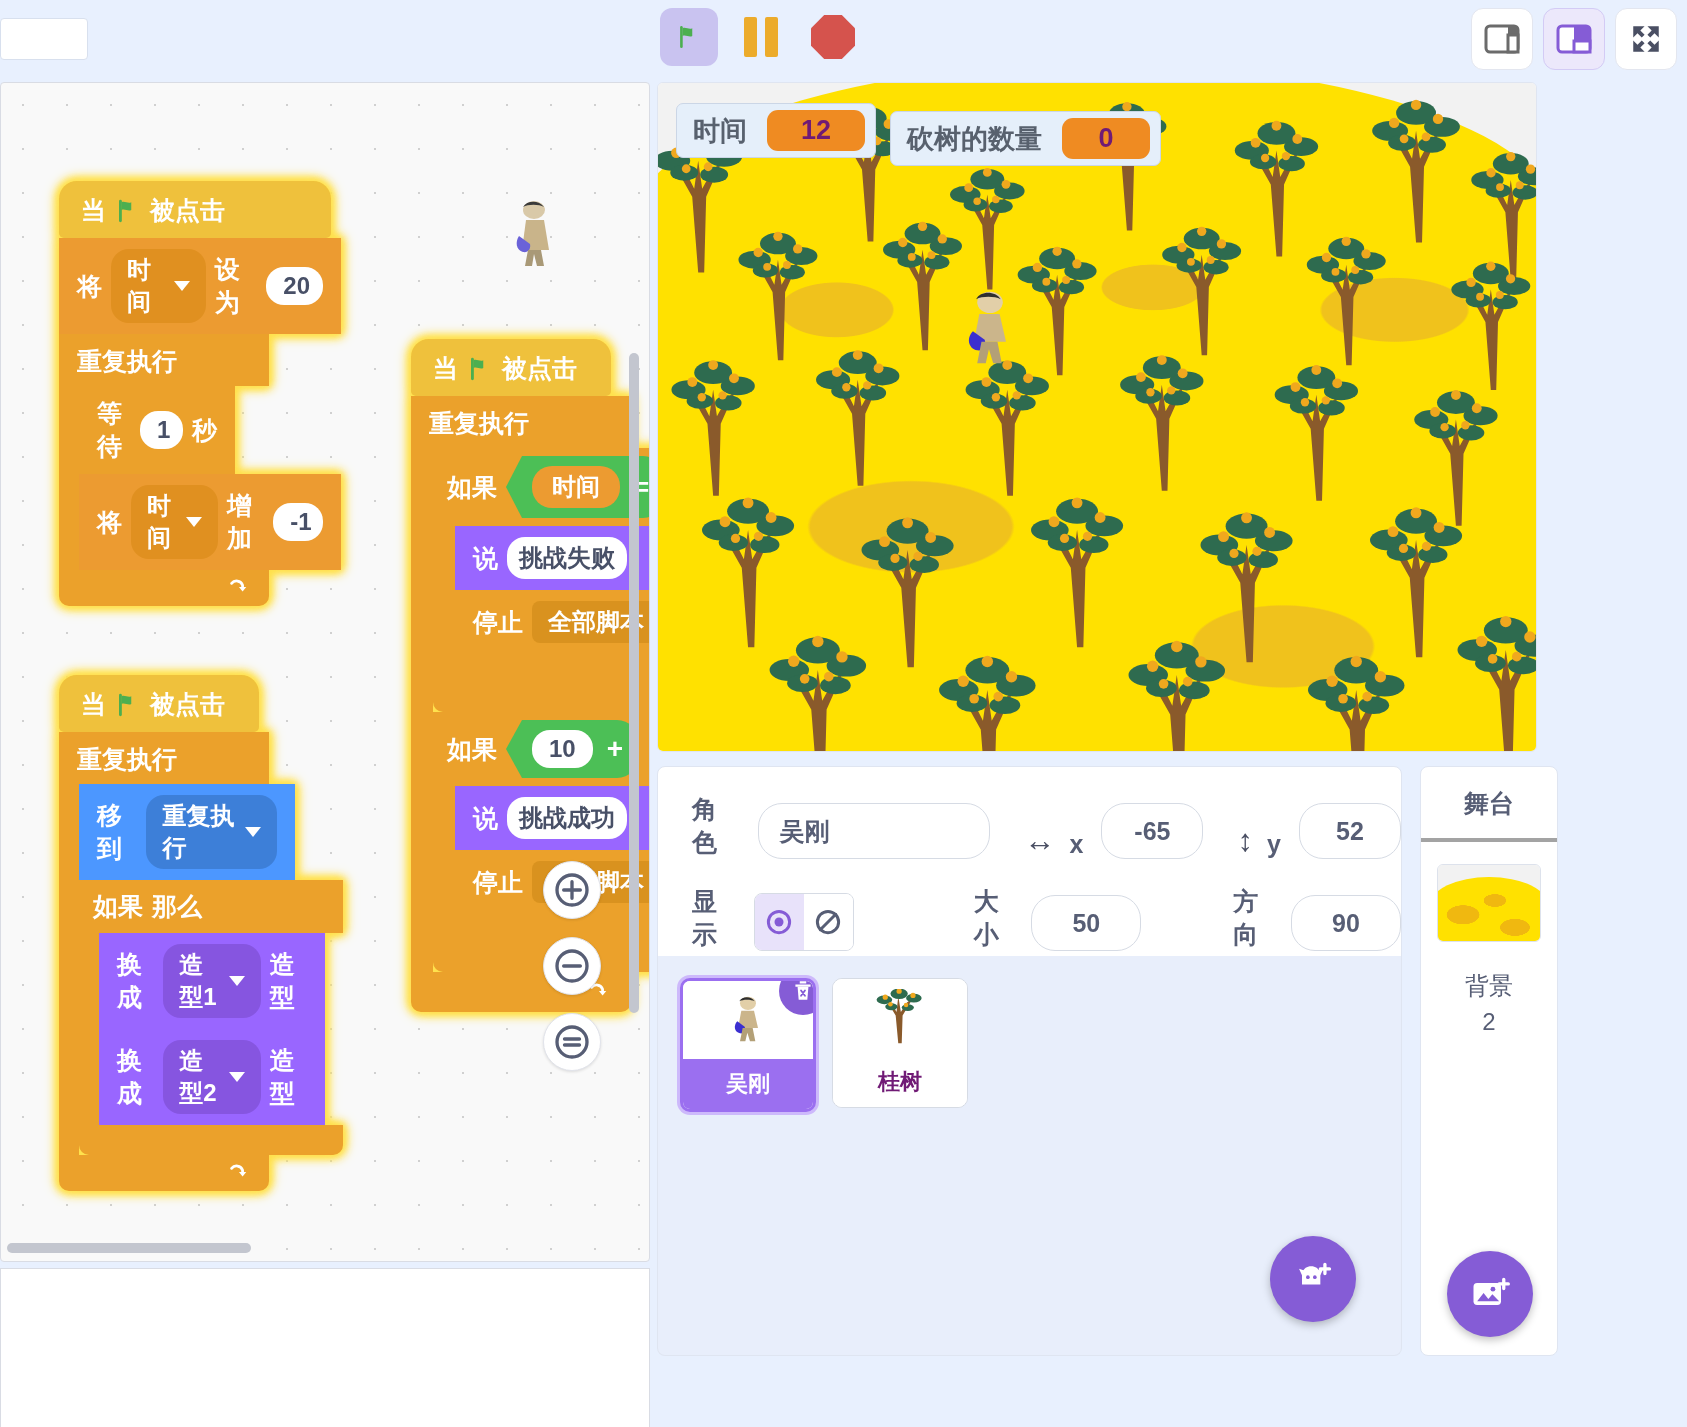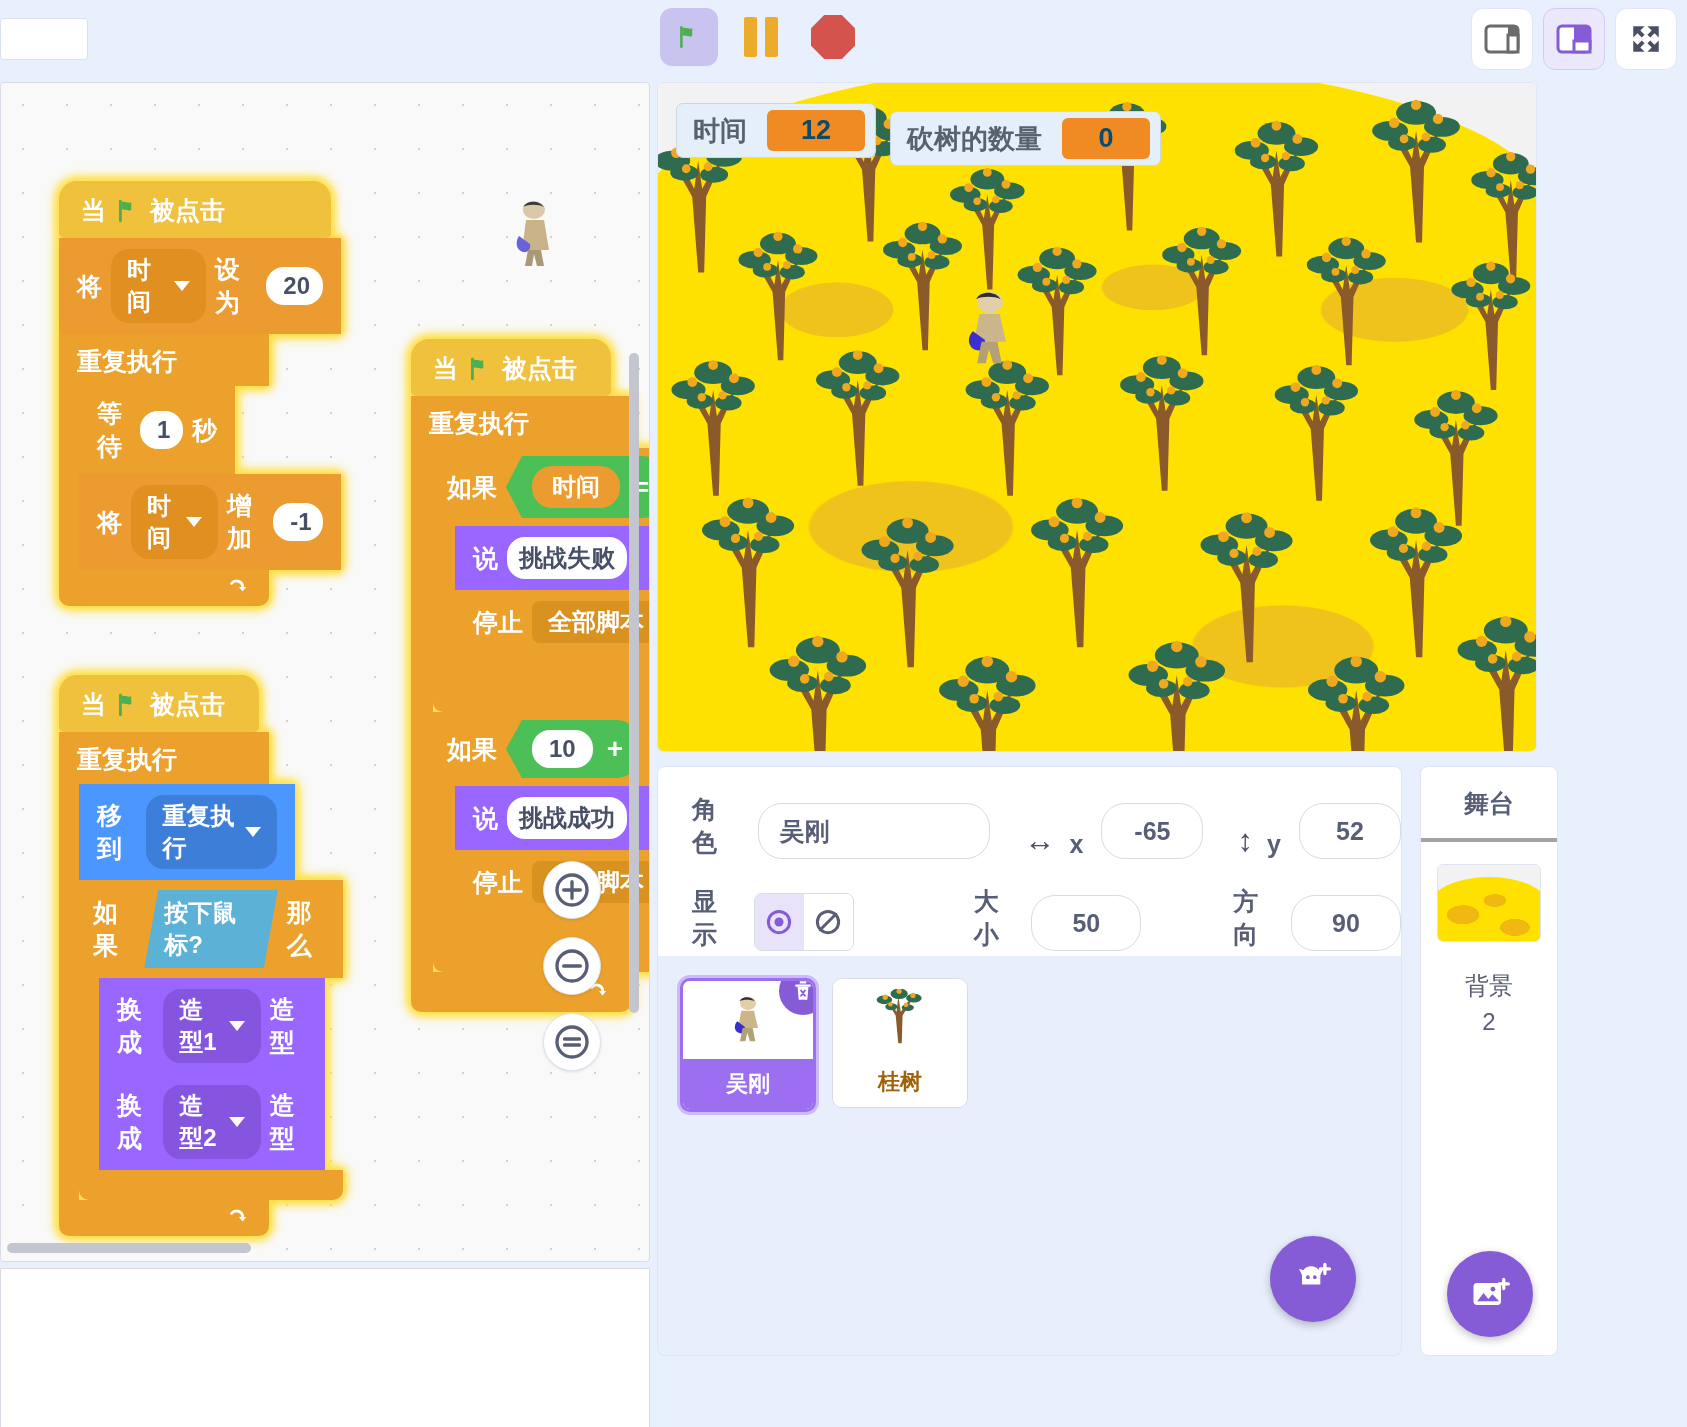--- a/index.html
+++ b/index.html
@@ -86,22 +86,22 @@
               radial-gradient(ellipse 9% 5% at 56% 30%, #f0c21c 0 60%, transparent 62%),
               radial-gradient(ellipse 72% 60% at 50% 90%, #ffe100 0 70%, #ffe100 100%),
               linear-gradient(#ffe100,#ffe100);
             border-radius:50% 50% 0 0 / 22% 22% 0 0;}
   .sky { position:absolute; left:0; top:0; width:100%; height:14%; background:#f2f2f2;}
   .crater-top{ position:absolute; width:100%; height:16%; top:6%; background:#cfcfcf; border-radius:50%/100% 100% 0 0; opacity:.55;}
 
   .watch { position:absolute; display:flex; align-items:center; gap:14px;
            background:#e5effa; border:1px solid #cbd6e6; border-radius:7px; padding:6px 10px;}
   .watch .wname { color:#58616e; font-size:27px; font-weight:bold; padding:0 6px;}
-  .watch .wval { background:#ef8b22; color:#0c4a6e; font-size:27px; font-weight:bold;
-                 border-radius:6px; padding:5px 34px; min-width:88px; text-align:center;}
+  .watch .wval { background:#ef8b22; color:#701a75; font-size:27px; font-weight:bold;
+                 border-radius:11px; padding:5px 34px; min-width:88px; text-align:center;}
 
   
   #sprite-panel { position:absolute; left:657px; top:766px; width:745px; height:205px;
                   background:#fff; border:1px solid #dfe5f1; border-radius:8px;}
   .srow { display:flex; align-items:flex-end; height:92px; padding:0 0 0 34px; gap:0; }
   .slabel { color:#575e75; font-size:25px; font-weight:bold; margin-right:18px;}
   .sinput { border:1px solid #d6dbe4; border-radius:24px; height:56px; display:flex; align-items:center;
             padding:0 20px; font-size:25px; color:#575e75; font-weight:bold; background:#fff;}
   .sinput.num { width:104px; justify-content:center;}
   .arrow-ic { color:#4a4f63; font-size:31px; font-weight:bold; margin:0 14px 0 34px;}
@@ -109,21 +109,21 @@
   .vis-btn { width:62px; height:56px; display:flex; align-items:center; justify-content:center; cursor:pointer; background:#fff;}
   .vis-btn.on { background:#e8e2fa;}
 
   
   #sprite-list { position:absolute; left:657px; top:956px; width:745px; height:400px;
                  background:#e8eefb; border:1px solid #dfe5f1; border-top:none; border-radius:0 0 8px 8px; padding:22px 0 0 22px;
                  display:flex; gap:16px; align-items:flex-start;}
   .sprite-card { width:136px; border-radius:10px; background:#fff; border:1px solid #d6dbe4; overflow:hidden; position:relative; cursor:pointer;}
   .sprite-card.sel { border:3px solid #9b6ff0; box-shadow:0 0 0 3px #cdb9fb;}
   .sprite-thumb { height:78px; display:flex; align-items:center; justify-content:center; background:#fff;}
-  .sprite-name { text-align:center; font-size:22px; padding:10px 0; color:#a16207; font-weight:bold; background:#fff;}
+  .sprite-name { text-align:center; font-size:22px; padding:10px 0; color:#701a75; font-weight:bold; background:#fff;}
   .sprite-card.sel .sprite-name { background:#9b6ff0; color:#fff;}
   .del-badge { position:absolute; right:-14px; top:-14px; width:48px; height:48px; border-radius:50%;
                background:#855cd6; display:flex; align-items:center; justify-content:center; cursor:pointer;}
 
   
   #stage-panel { position:absolute; left:1420px; top:766px; width:138px; height:590px;
                  background:#fff; border:1px solid #dfe5f1; border-radius:8px; text-align:center;}
   #stage-panel .sp-title{ font-size:25px; color:#575e75; font-weight:bold; padding:20px 0 18px; border-bottom:4px solid #a3a3a3;}
   .bg-thumb { width:104px; height:78px; margin:22px auto 0; border:1px solid #dde2ec; border-radius:6px; overflow:hidden; position:relative;}
   .bg-label { font-size:24px; color:#575e75; margin-top:26px; line-height:1.5;}
@@ -260,21 +260,20 @@
         <div class="blk blue" style="width:216px;">
           <span>移到</span>
           <span class="oval-var bluedd">
             <span>重复执行</span>
             <span class="caret"></span>
           </span>
         </div>
 
         <div class="blk ctrl" style="width:264px;padding:10px 14px;">
           <span>如果</span>
-          <span class="hex">按下鼠标?</span>
           <span>那么</span>
         </div>
         <div style="display:flex;">
           <div style="width:20px;background:#eba12b;"></div>
           <div class="blk purple" style="width:226px;">
             <span>换成</span>
             <span class="oval-var purpledd">
               <span>造型1</span>
               <span class="caret"></span>
             </span>

